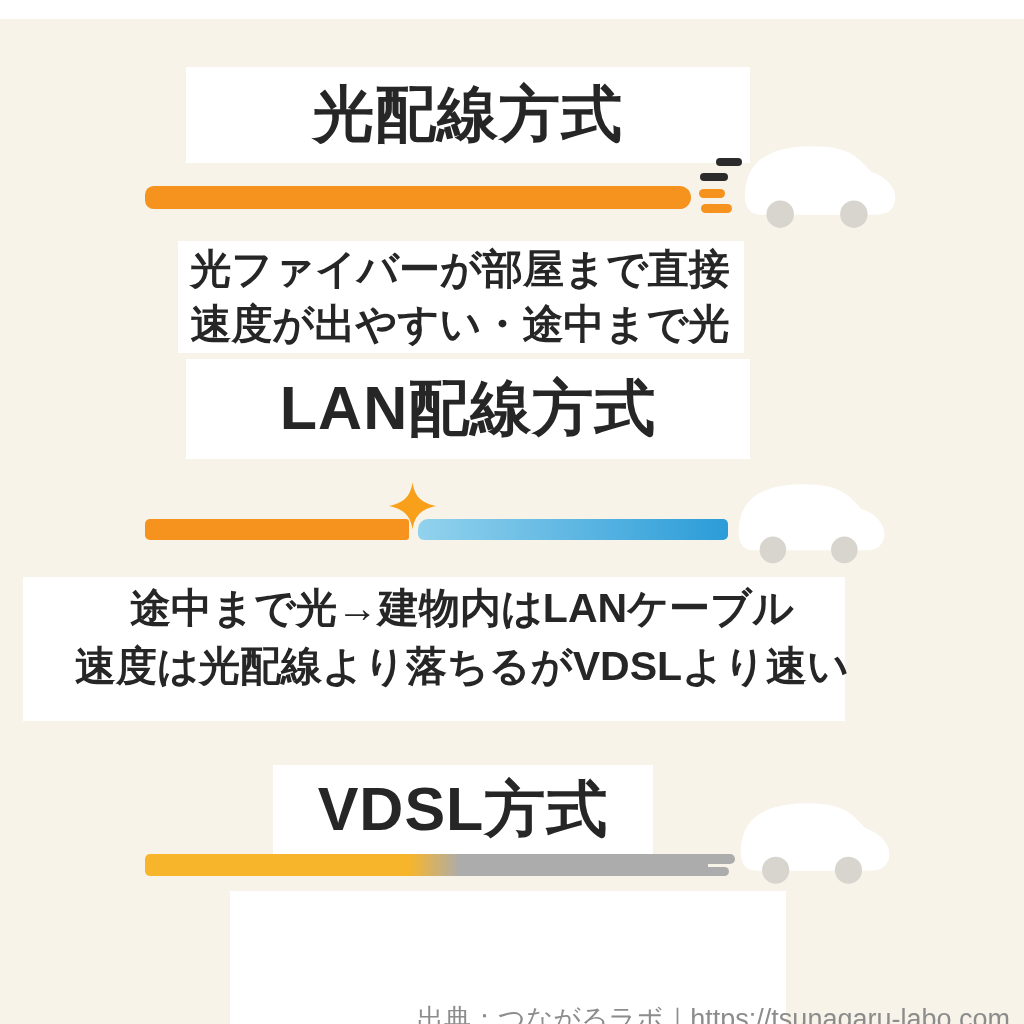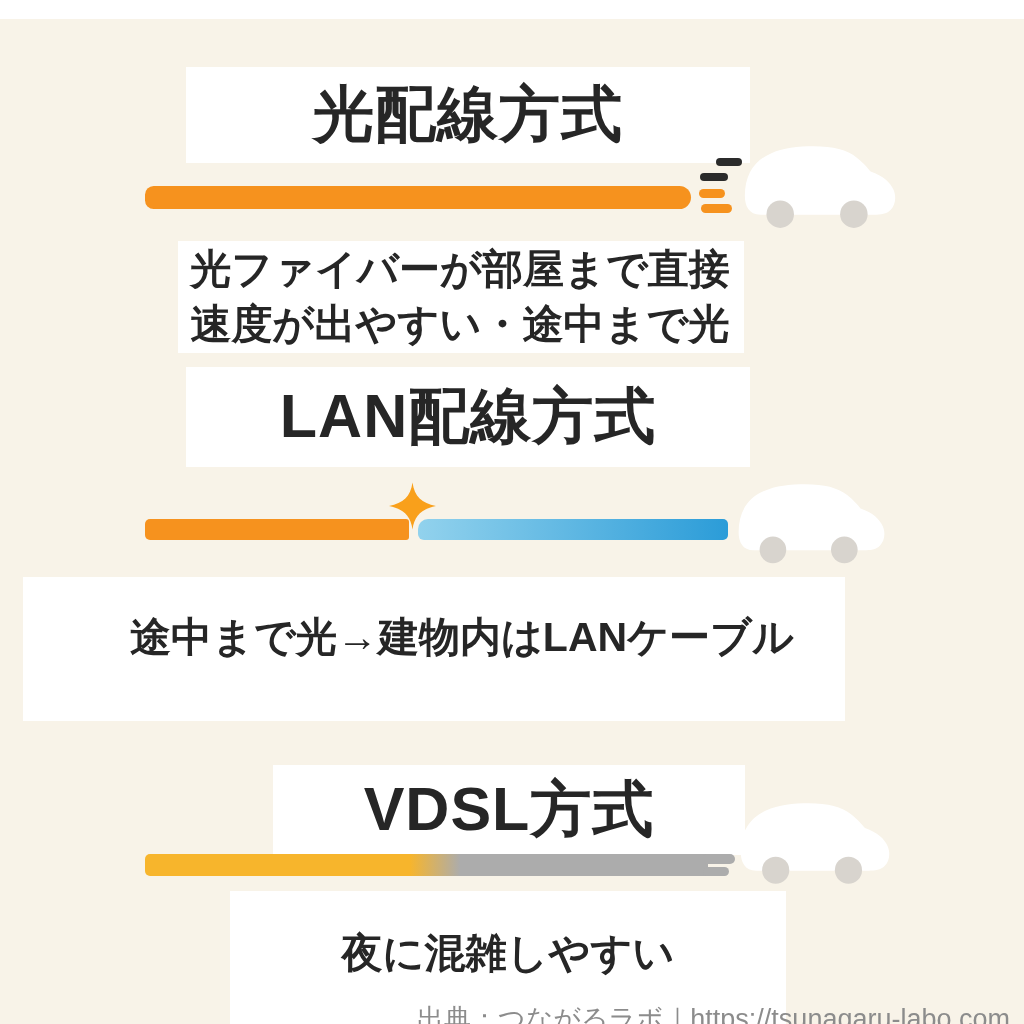--- a/index.html
+++ b/index.html
@@ -29,29 +29,29 @@
   .title1{left:186px;top:48px;width:564px;height:96px;}
   .bar1{left:145px;top:167px;width:546px;height:23px;background:var(--fiber_orange,#f6921e);border-radius:9px 12px 12px 9px;}
   .tail1{left:699px;top:170px;width:26px;height:9px;background:var(--fiber_orange,#f6921e);}
   .tail2{left:701px;top:185px;width:31px;height:9px;background:var(--fiber_orange,#f6921e);}
   .sd1{left:716px;top:139px;width:26px;height:8px;background:var(--car_outline,#2b2b2b);}
   .sd2{left:700px;top:154px;width:28px;height:8px;background:var(--car_outline,#2b2b2b);}
   .panel1{left:178px;top:222px;width:566px;height:112px;}
   .desc1{left:90px;top:222px;width:740px;height:112px;}
 
   
-  .title2{left:186px;top:348px;width:564px;height:100px;}
+  .title2{left:186px;top:340px;width:564px;height:100px;}
   .bar2a{left:145px;top:500px;width:264px;height:21px;background:var(--fiber_orange,#f6921e);border-radius:5px 3px 3px 5px;}
   .bar2b{left:418px;top:500px;width:310px;height:21px;background:linear-gradient(to right,var(--lan_blue_light,#92d2ed),var(--lan_blue_dark,#2b9cd8));border-radius:10px 5px 5px 6px;}
   .sparkle{position:absolute;left:388px;top:462px;width:49px;height:50px;}
   .panel2{left:23px;top:558px;width:822px;height:144px;}
   .desc2{left:62px;top:558px;width:800px;height:120px;}
 
   
-  .title3{left:273px;top:746px;width:472px;height:90px;}
+  .title3{left:273px;top:746px;width:380px;height:90px;}
   .bar3{left:145px;top:835px;width:563px;height:22px;
         background:linear-gradient(to right,var(--vdsl_yellow,#f7b52c) 0%,var(--vdsl_yellow,#f7b52c) 47%,var(--vdsl_gray,#acacac) 56%,var(--vdsl_gray,#acacac) 100%);
         border-radius:5px 0 0 5px;}
   .fork1{left:703px;top:835px;width:32px;height:9.5px;background:var(--vdsl_gray,#acacac);}
   .fork2{left:703px;top:847.5px;width:26px;height:9.5px;background:var(--vdsl_gray,#acacac);}
   .panel3{left:230px;top:872px;width:556px;height:140px;}
   .desc3{left:138px;top:872px;width:740px;height:124px;}
 
   
   .car{position:absolute;}
@@ -108,32 +108,32 @@
     <path d="M24,1 C26,15 33,21 47,24 C33,27 26,33 24,47 C22,33 15,27 1,24 C15,21 22,15 24,1 Z" fill="#f9a01b"></path>
   </svg>
 
   <svg class="car car2" viewBox="0 0 168 98">
       <use href="#car-glyph"></use>
     </svg>
 
   <div class="band panel2"></div>
   <div class="desc desc2">
     <div class="line">途中まで光→建物内はLANケーブル</div>
+    <div class="line">速度は光配線より落ちるがVDSLより速い</div>
   </div>
 
   <div class="title title3">VDSL方式</div>
 
   <div class="bar bar3"></div>
   <div class="dash fork1"></div>
   <div class="dash fork2"></div>
 
   <svg class="car car3" viewBox="0 0 168 98">
       <use href="#car-glyph"></use>
     </svg>
 
   <div class="band panel3"></div>
   <div class="desc desc3">
-    <div class="line">夜に混雑しやすい</div>
   </div>
 
   <div class="footer">出典：つながるラボ｜https://tsunagaru-labo.com</div>
 
 </div>
 
 </body></html>

